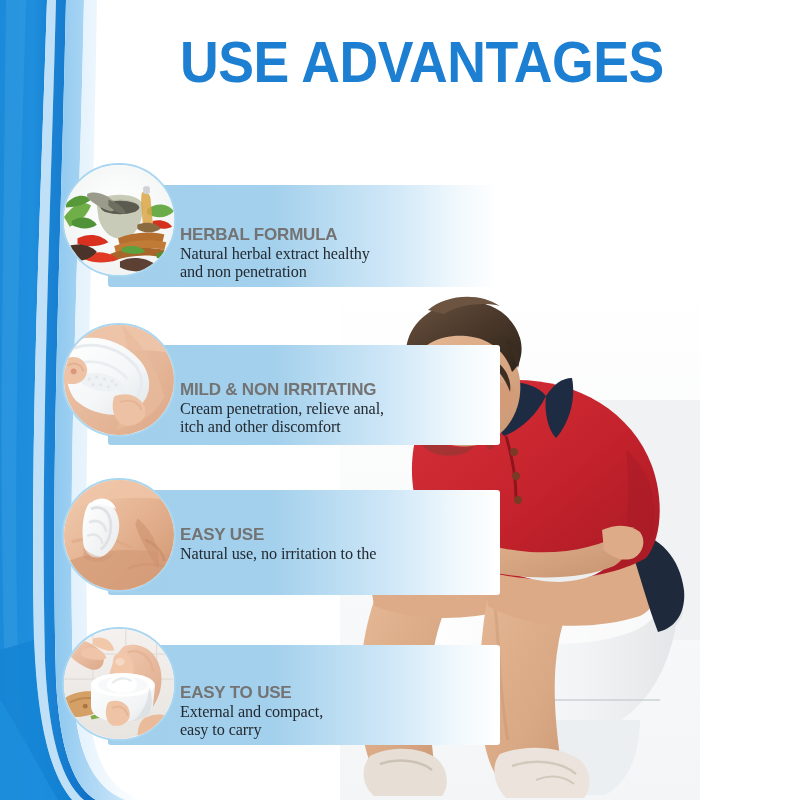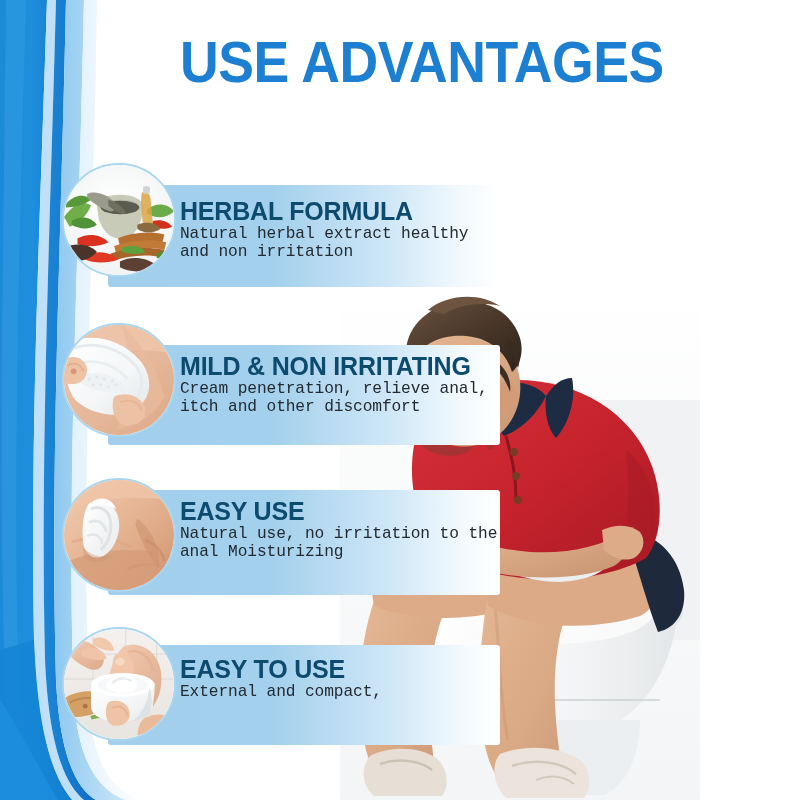--- a/index.html
+++ b/index.html
@@ -43,28 +43,29 @@
   }
   .banner-text {
     position:absolute;
     left:180px;
     z-index:5;
     width:330px;
   }
   .f-title {
     font-family:"Liberation Sans", sans-serif;
     font-weight:bold;
-    font-size:25px;
+    font-size:17px;
     line-height:1.04;
-    color:#0c4a6e;
+    color:#737373;
     letter-spacing:-0.2px;
     white-space:nowrap;
+    margin-top:28px;
   }
   .f-sub {
-    font-family:Liberation Mono, monospace;
+    font-family:Liberation Serif, serif;
     font-size:16.2px;
     line-height:1.13;
     color:#232a31;
     margin-top:1px;
     letter-spacing:-0.1px;
   }
   .f-sub div { white-space:nowrap; }
 
   
   .thumb {
@@ -275,21 +276,21 @@
 
         <path d="M8,58 C18,52 28,54 34,62 C26,68 14,66 8,62 Z" fill="#4f9237"></path>
         <path d="M60,86 C70,82 80,84 84,90 C76,94 66,92 60,90 Z" fill="#5ba23e"></path>
         <path d="M96,92 C104,88 112,90 114,96 C108,100 100,98 96,96 Z" fill="#4e9236"></path>
       </svg>
     </div>
     <div class="banner-text" style="top:13px;">
       <div class="f-title">HERBAL FORMULA</div>
       <div class="f-sub">
         <div>Natural herbal extract healthy</div>
-        <div>and non irritation</div>
+        <div>and non penetration</div>
       </div>
     </div>
   </div>
 
   <div class="feature" style="top:345px;">
     <div class="banner" style="top:0; height:100px;"></div>
     <div class="thumb" style="top:-22px;">
       <svg viewBox="0 0 114 114">
         <defs>
           <linearGradient id="sk2" x1="0" y1="0" x2="1" y2="1">
@@ -372,21 +373,20 @@
         <path d="M20,70 C30,80 42,82 52,76 C46,86 30,88 20,80 Z" fill="#c89070" opacity="0.35"></path>
 
         <path d="M84,62 C94,66 102,74 104,84" stroke="#c38b68" stroke-width="3" fill="none" opacity="0.55"></path>
         <path d="M66,92 C80,86 96,86 110,92" stroke="#cb9270" stroke-width="2.5" fill="none" opacity="0.4"></path>
       </svg>
     </div>
     <div class="banner-text" style="top:8px;">
       <div class="f-title">EASY USE</div>
       <div class="f-sub">
         <div>Natural use, no irritation to the</div>
-        <div>anal Moisturizing</div>
       </div>
     </div>
   </div>
 
   <div class="feature" style="top:645px;">
     <div class="banner" style="top:0; height:100px;"></div>
     <div class="thumb" style="top:-18px;">
       <svg viewBox="0 0 114 114">
         <defs>
           <linearGradient id="bg4" x1="0" y1="0" x2="0" y2="1">
@@ -441,17 +441,18 @@
         <path d="M46,76 C56,72 66,76 68,86 C70,96 60,102 50,100 C42,96 42,82 46,76 Z" fill="#efc3a6"></path>
         <path d="M50,82 C58,78 64,82 66,90" stroke="#dfa98a" stroke-width="2" fill="none" opacity="0.55"></path>
 
         <path d="M84,92 C96,86 108,88 114,96 L114,114 L76,114 C76,104 78,96 84,92 Z" fill="#e9bb9b"></path>
       </svg>
     </div>
     <div class="banner-text" style="top:11px;">
       <div class="f-title">EASY TO USE</div>
       <div class="f-sub">
         <div>External and compact,</div>
+        <div>easy to carry</div>
       </div>
     </div>
   </div>
 
 </div>
 
 </body></html>

